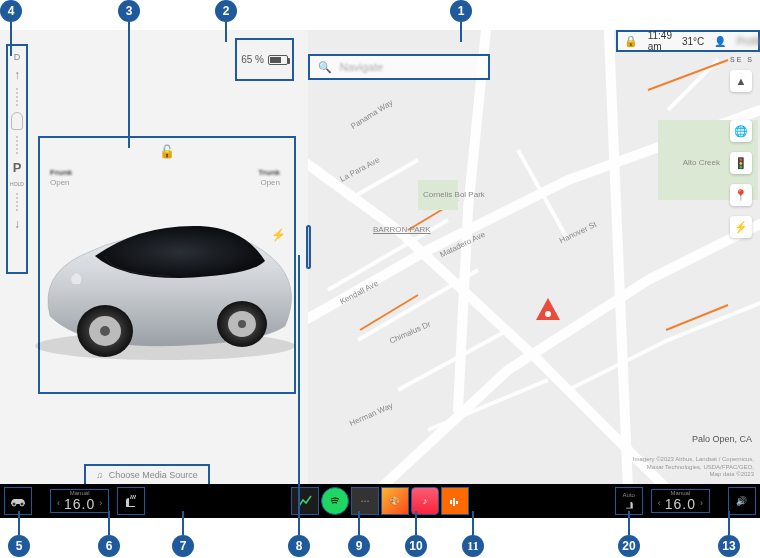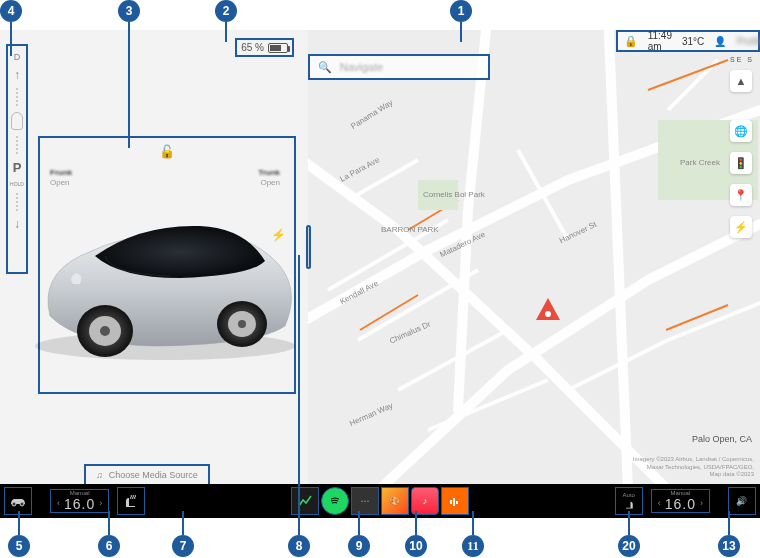--- a/index.html
+++ b/index.html
@@ -5,21 +5,21 @@
   * { margin: 0; padding: 0; box-sizing: border-box; font-family: -apple-system, BlinkMacSystemFont, "Segoe UI", Arial, sans-serif; }
   body { width: 760px; height: 558px; background: #fff; position: relative; overflow: hidden; }
   .screen { position: absolute; left: 0; top: 30px; width: 760px; height: 488px; display: flex; flex-direction: column; }
   .main { flex: 1; display: flex; }
   .left { width: 308px; background: #f3f3f3; position: relative; }
   .right { flex: 1; position: relative; background: #e8e8e8; }
   .status-bar { position: absolute; left: 308px; right: 0; top: 0; height: 22px; display: flex; align-items: center; padding: 0 6px; gap: 10px; font-size: 10px; color: #333; background: rgba(255,255,255,0.6); border: 2px solid #1e5a9c; z-index: 5; }
   .status-bar .spacer { flex: 1; }
   .lock-i, .wifi-i, .clock-i { font-size: 11px; }
   .profile-blur { filter: blur(2px); color: #888; }
-  .battery { position: absolute; right: 14px; top: 8px; font-size: 10px; color: #555; display: flex; align-items: flex-end; gap: 4px; border: 2px solid #1e5a9c; padding: 2px 4px; }
+  .battery { position: absolute; right: 14px; top: 8px; font-size: 10px; color: #555; display: flex; align-items: flex-end; gap: 4px; border: 2px solid #1e5a9c; padding: 14px 4px; }
   .batt-ic { width: 20px; height: 10px; border: 1px solid #555; border-radius: 2px; position: relative; }
   .batt-ic::after { content: ""; position: absolute; right: -3px; top: 2px; width: 2px; height: 6px; background: #555; border-radius: 0 1px 1px 0; }
   .batt-fill { position: absolute; left: 1px; top: 1px; bottom: 1px; width: 60%; background: #555; }
   .gear { position: absolute; left: 6px; top: 14px; width: 22px; height: 230px; border: 2px solid #1e5a9c; display: flex; flex-direction: column; align-items: center; padding: 6px 0; gap: 6px; font-size: 9px; color: #888; }
   .gear .arr { font-size: 12px; }
   .gear .dots { display: flex; flex-direction: column; gap: 2px; align-items: center; }
   .gear .dots span { width: 2px; height: 2px; background: #bbb; border-radius: 50%; }
   .gear .carshape { width: 12px; height: 18px; border: 1px solid #bbb; border-radius: 6px 6px 3px 3px; }
   .gear .hold { font-size: 5px; }
   .gear .p { font-size: 13px; font-weight: 600; color: #666; }
@@ -210,23 +210,23 @@
             <path d="M 100 200 L 150 170"></path>
           <path d="M 52 300 L 110 265"></path>
             <path d="M 358 300 L 420 275"></path>
         </g>
         <rect x="110" y="150" width="40" height="30" fill="#dbe8d4"></rect>
         <rect x="350" y="90" width="100" height="80" fill="#dbe8d4"></rect>
         <path d="M 240 268 L 252 290 L 228 290 Z" fill="#e74c3c"></path>
         <circle cx="240" cy="284" r="3" fill="#fff"></circle>
       </svg>
 
-      <div class="maplbl" style="left:73px; top:195px;">BARRON PARK</div>
+      <div class="maplbl" style="left:65px; top:195px;text-decoration:underline;">BARRON PARK</div>
       <div class="maplbl" style="left:115px; top:160px;">Cornelis Bol Park</div>
-      <div class="maplbl" style="right:40px; top:128px;">Park Creek</div>
+      <div class="maplbl" style="right:40px; top:128px;">Alto Creek</div>
       <div class="maplbl" style="left:30px; top:135px; transform:rotate(-28deg);">La Para Ave</div>
       <div class="maplbl" style="left:130px; top:210px; transform:rotate(-26deg);">Matadero Ave</div>
       <div class="maplbl" style="left:30px; top:258px; transform:rotate(-28deg);">Kendall Ave</div>
       <div class="maplbl" style="left:80px; top:298px; transform:rotate(-24deg);">Chimalus Dr</div>
       <div class="maplbl" style="left:40px; top:80px; transform:rotate(-32deg);">Panama Way</div>
       <div class="maplbl" style="left:40px; top:380px; transform:rotate(-24deg);">Herman Way</div>
       <div class="maplbl" style="left:250px; top:198px; transform:rotate(-26deg);">Hanover St</div>
 
       <div class="map-attrib">
         <div>Imagery ©2023 Airbus, Landsat / Copernicus,</div>

